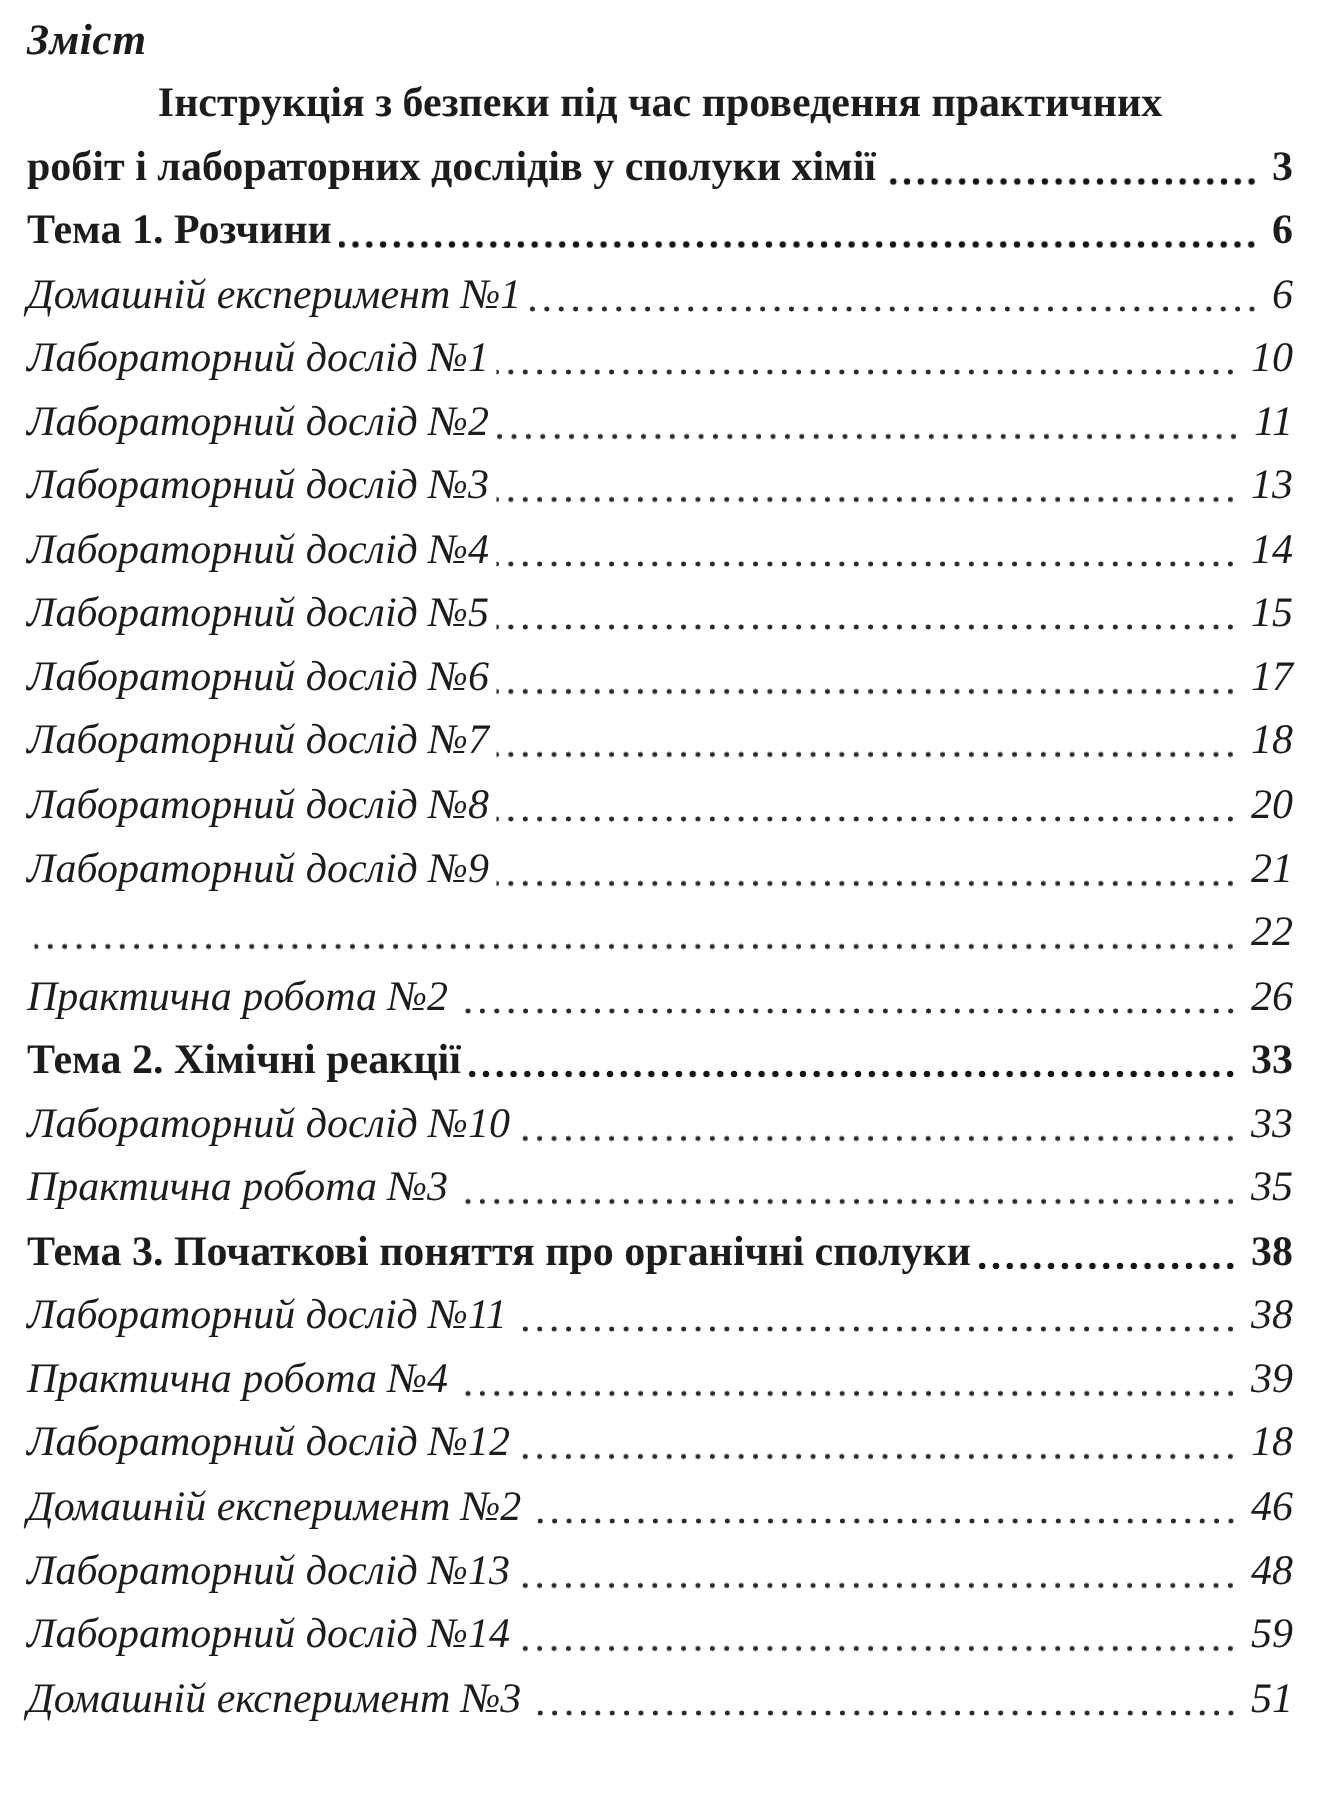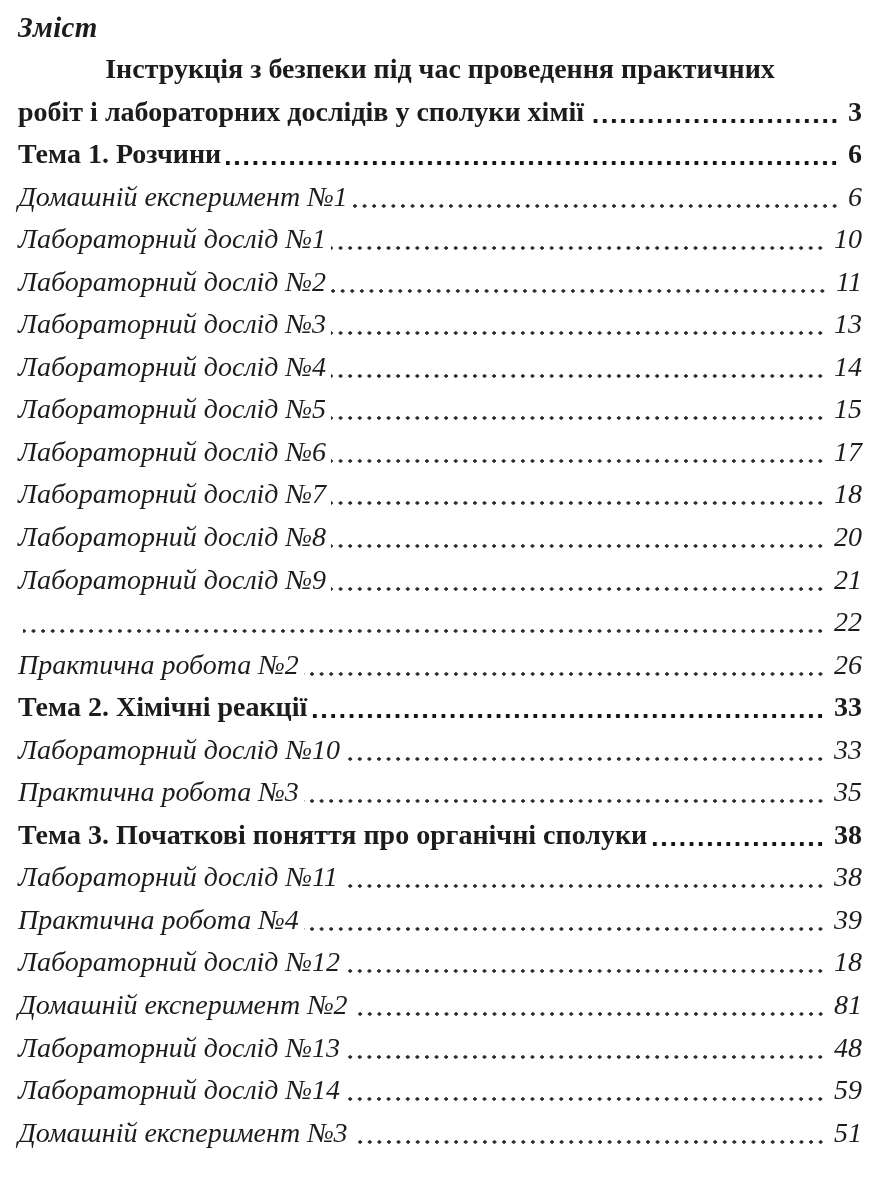--- a/index.html
+++ b/index.html
@@ -176,21 +176,21 @@
         <span class="num">39</span>
       </div>
       <div class="row italic">
         <span class="label">Лабораторний дослід №12</span>
         <span class="leader"></span>
         <span class="num">18</span>
       </div>
       <div class="row italic">
         <span class="label">Домашній експеримент №2</span>
         <span class="leader"></span>
-        <span class="num">81</span>
+        <span class="num">46</span>
       </div>
       <div class="row italic">
         <span class="label">Лабораторний дослід №13</span>
         <span class="leader"></span>
         <span class="num">48</span>
       </div>
       <div class="row italic">
         <span class="label">Лабораторний дослід №14</span>
         <span class="leader"></span>
         <span class="num">59</span>

